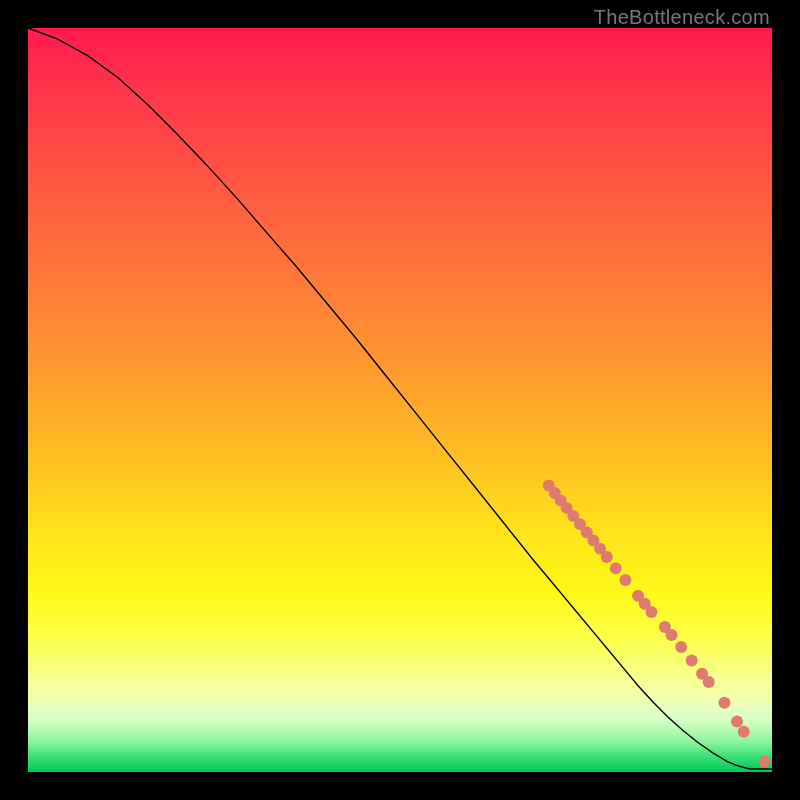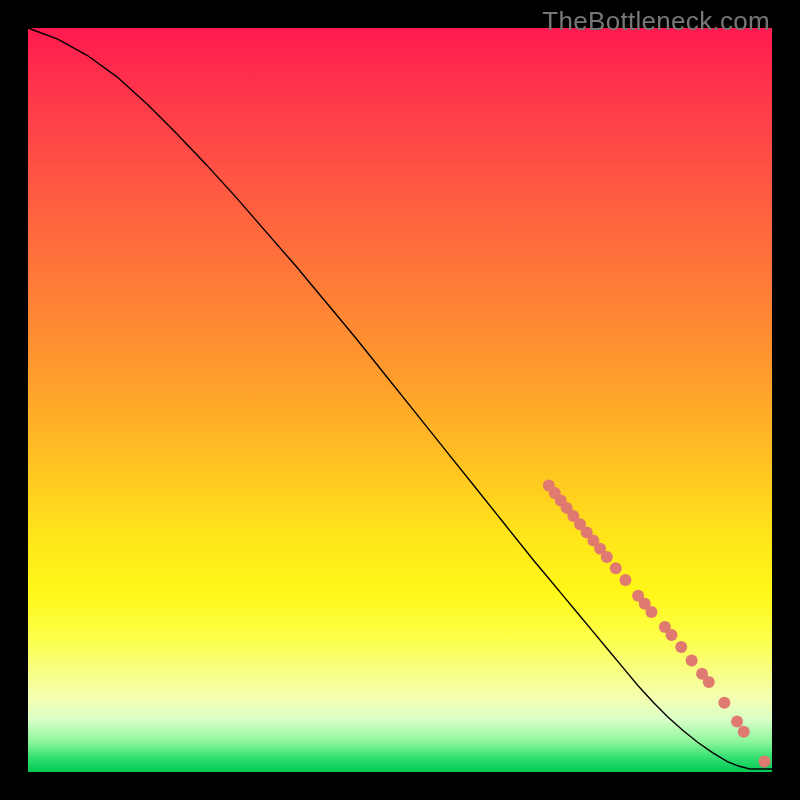--- a/index.html
+++ b/index.html
@@ -40,21 +40,21 @@
       #8af59a 96%,
       #36e072 98%,
       #00c853 100%
     );
   }
   .credit {
     position: absolute;
     top: 6px;
     right: 30px;
     color: #777;
-    font-size: 26px;
+    font-size: 20px;
     font-weight: 500;
     letter-spacing: 0.3px;
     user-select: none;
     text-align: right;
   }
   svg {
     position: absolute;
     left: 0;
     top: 0;
   }

